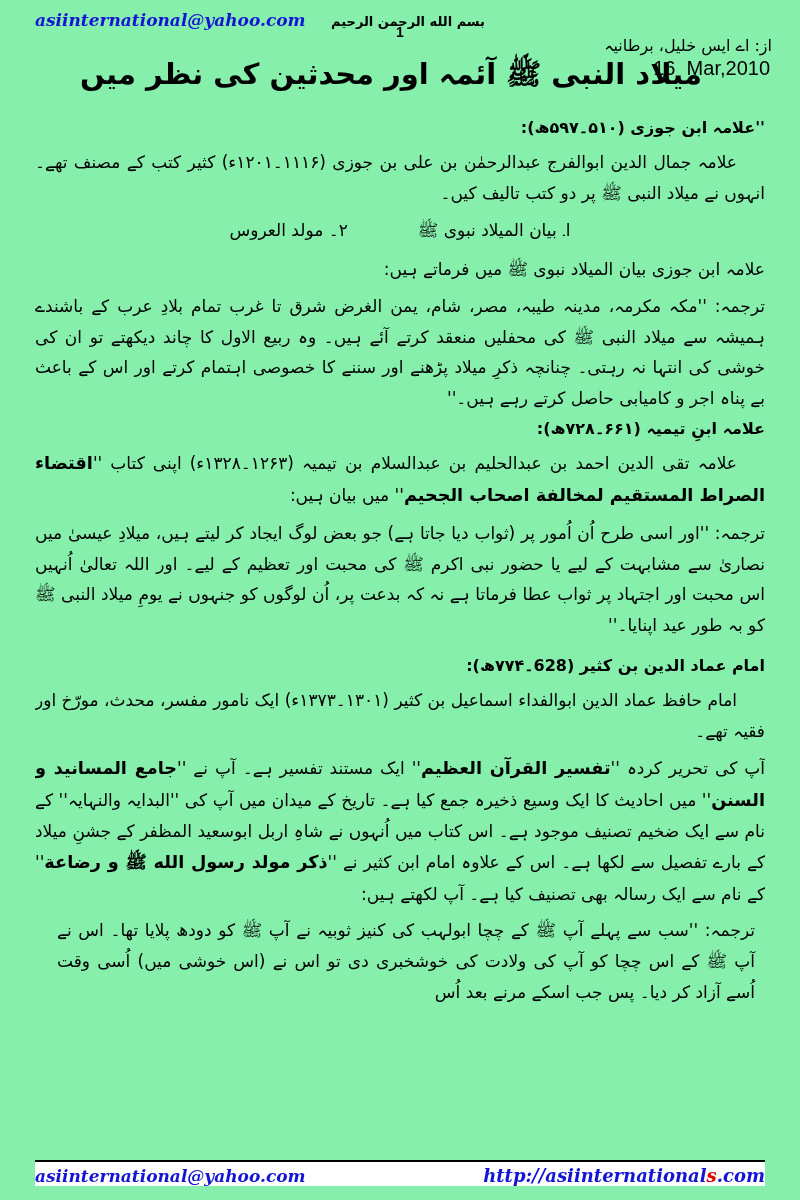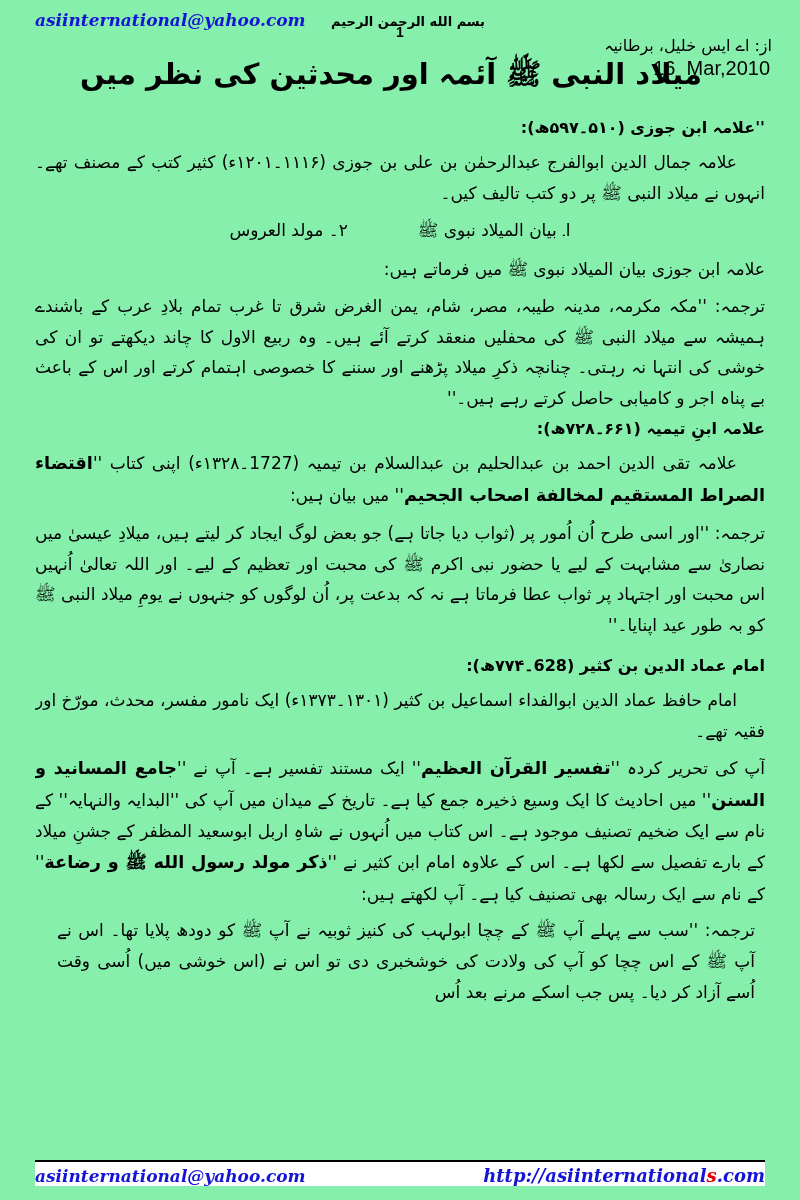--- a/index.html
+++ b/index.html
@@ -124,21 +124,21 @@
       <div class="books">
         <span>ا۔ بیان المیلاد نبوی ﷺ</span>
         <span>۲۔ مولد العروس</span>
       </div>
       <p>علامہ ابن جوزی بیان المیلاد نبوی ﷺ میں فرماتے ہیں:</p>
       <p class="trans">ترجمہ: ''مکہ مکرمہ، مدینہ طیبہ، مصر، شام، یمن الغرض شرق تا غرب تمام بلادِ عرب کے باشندے ہمیشہ سے میلاد النبی ﷺ کی محفلیں منعقد کرتے آئے ہیں۔ وہ ربیع الاول کا چاند دیکھتے تو ان کی خوشی کی انتہا نہ رہتی۔ چنانچہ ذکرِ میلاد پڑھنے اور سننے کا خصوصی اہتمام کرتے اور اس کے باعث بے پناہ اجر و کامیابی حاصل کرتے رہے ہیں۔''</p>
     </section>
 
     <section class="sec2">
       <h2>علامہ ابنِ تیمیہ (۶۶۱۔۷۲۸ھ):</h2>
-      <p class="indent"><span>علامہ تقی الدین احمد بن عبدالحلیم بن عبدالسلام بن تیمیہ (1727۔۱۳۲۸ء) اپنی کتاب ''</span><span class="bnaskh">اقتضاء الصراط المستقيم لمخالفة اصحاب الجحيم</span><span>'' میں بیان ہیں:</span></p>
+      <p class="indent"><span>علامہ تقی الدین احمد بن عبدالحلیم بن عبدالسلام بن تیمیہ (۱۲۶۳۔۱۳۲۸ء) اپنی کتاب ''</span><span class="bnaskh">اقتضاء الصراط المستقيم لمخالفة اصحاب الجحيم</span><span>'' میں بیان ہیں:</span></p>
       <p class="trans">ترجمہ: ''اور اسی طرح اُن اُمور پر (ثواب دیا جاتا ہے) جو بعض لوگ ایجاد کر لیتے ہیں، میلادِ عیسیٰ میں نصاریٰ سے مشابہت کے لیے یا حضور نبی اکرم ﷺ کی محبت اور تعظیم کے لیے۔ اور اللہ تعالیٰ اُنہیں اس محبت اور اجتہاد پر ثواب عطا فرماتا ہے نہ کہ بدعت پر، اُن لوگوں کو جنہوں نے یومِ میلاد النبی ﷺ کو بہ طور عید اپنایا۔''</p>
     </section>
 
     <section class="sec3">
       <h2>امام عماد الدین بن کثیر (628۔۷۷۴ھ):</h2>
       <p class="indent">امام حافظ عماد الدین ابوالفداء اسماعیل بن کثیر (۱۳۰۱۔۱۳۷۳ء) ایک نامور مفسر، محدث، مورّخ اور فقیہ تھے۔</p>
       <p><span>آپ کی تحریر کردہ ''</span><span class="bnaskh">تفسير القرآن العظيم</span><span>'' ایک مستند تفسیر ہے۔ آپ نے ''</span><span class="bnaskh">جامع المسانيد و السنن</span><span>'' میں احادیث کا ایک وسیع ذخیرہ جمع کیا ہے۔ تاریخ کے میدان میں آپ کی ''البدایہ والنہایہ'' کے نام سے ایک ضخیم تصنیف موجود ہے۔ اس کتاب میں اُنہوں نے شاہِ اربل ابوسعید المظفر کے جشنِ میلاد کے بارے تفصیل سے لکھا ہے۔ اس کے علاوہ امام ابن کثیر نے ''</span><span class="bnaskh">ذکر مولد رسول الله ﷺ و رضاعة</span><span>'' کے نام سے ایک رسالہ بھی تصنیف کیا ہے۔ آپ لکھتے ہیں:</span></p>
       <p class="trans quote-narrow">ترجمہ: ''سب سے پہلے آپ ﷺ کے چچا ابولہب کی کنیز ثوبیہ نے آپ ﷺ کو دودھ پلایا تھا۔ اس نے آپ ﷺ کے اس چچا کو آپ کی ولادت کی خوشخبری دی تو اس نے (اس خوشی میں) اُسی وقت اُسے آزاد کر دیا۔ پس جب اسکے مرنے بعد اُس</p>
     </section>
 

